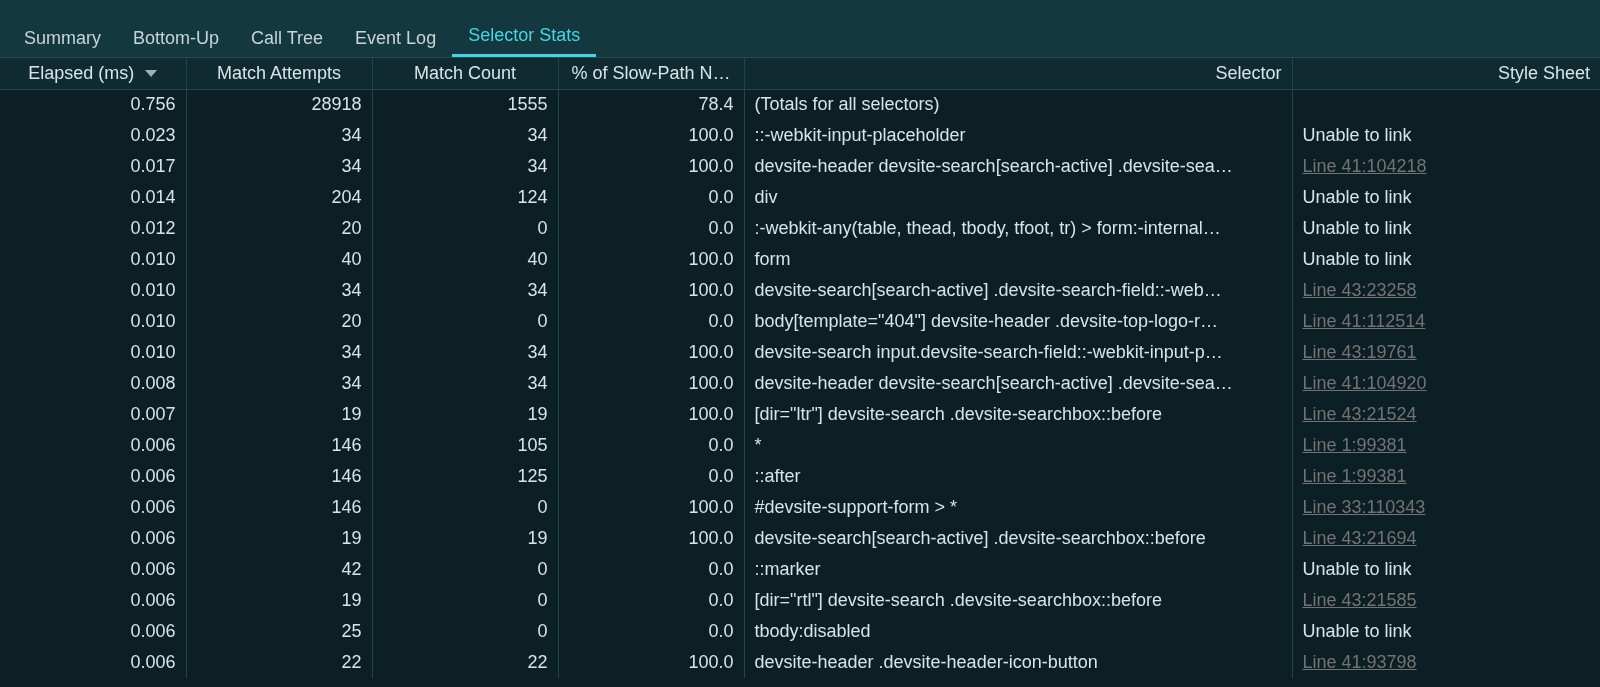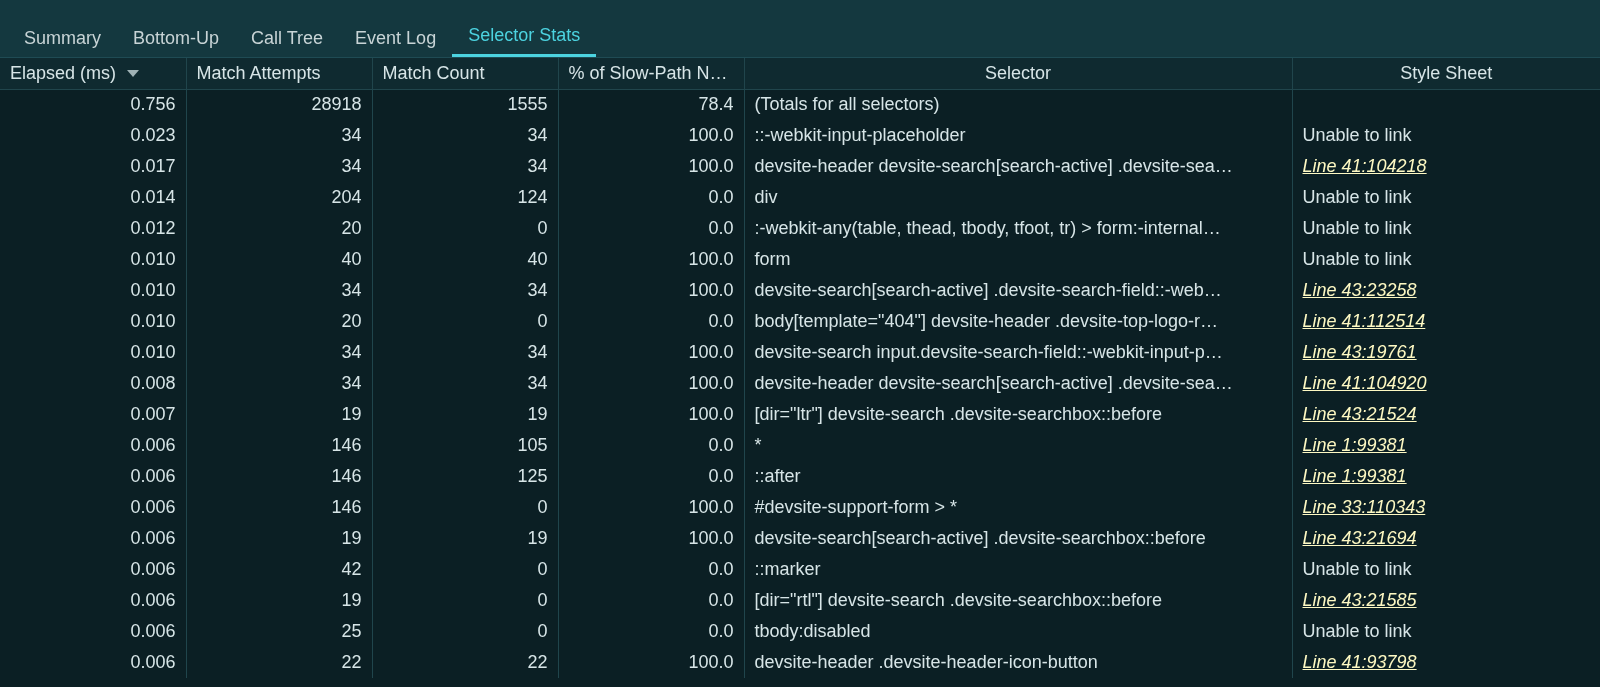--- a/index.html
+++ b/index.html
@@ -44,35 +44,34 @@
       white-space:nowrap;
       overflow:hidden;
       text-overflow:ellipsis;
       font-weight:400;
     }
     table.sel th:first-child, table.sel td:first-child{border-left:none;}
     table.sel thead th{
       background:#0f2a30;
       color:#d7e5e7;
       font-size:18px;
-      text-align:left;
+      text-align:center;
       border-bottom:1px solid #20454c;
     }
-    table.sel thead th.left{text-align:center;margin-left:7px;}
+    table.sel thead th.left{text-align:right;margin-left:7px;}
     table.sel tbody td{
       font-size:18px;
       text-align:right;
       background:#0b1f24;
     }
     table.sel tbody td.left{text-align:left;margin-left:19px;}
     .link{
-      color:#fef9c3;
+      color:#737373;
       text-decoration:underline;
       cursor:pointer;
-      font-style:italic;
     }
     .sort-ind{
       display:inline-block;
       width:0;height:0;
       margin-left:6px;
       border-left:6px solid transparent;
       border-right:6px solid transparent;
       border-top:7px solid #9fb2b5;
       vertical-align:2px;
     }

